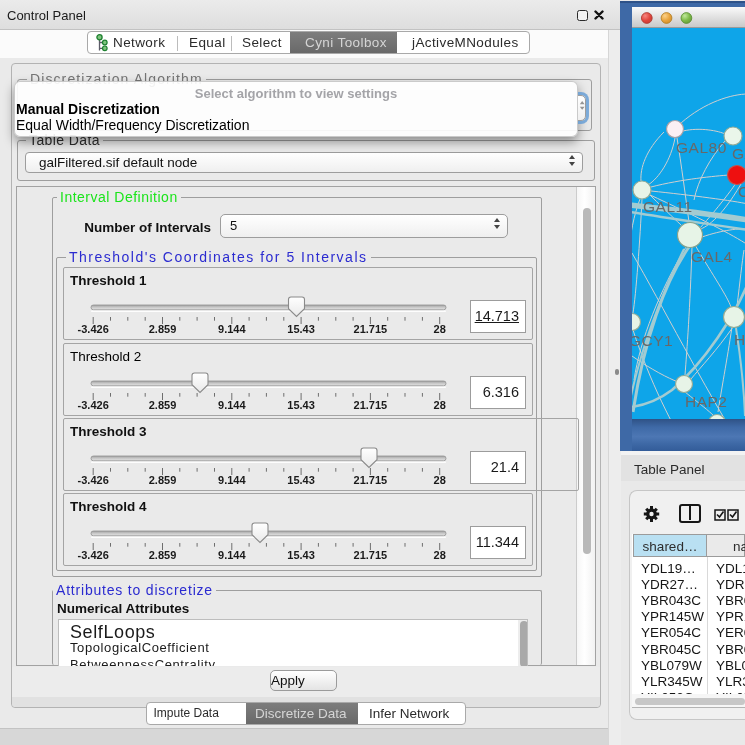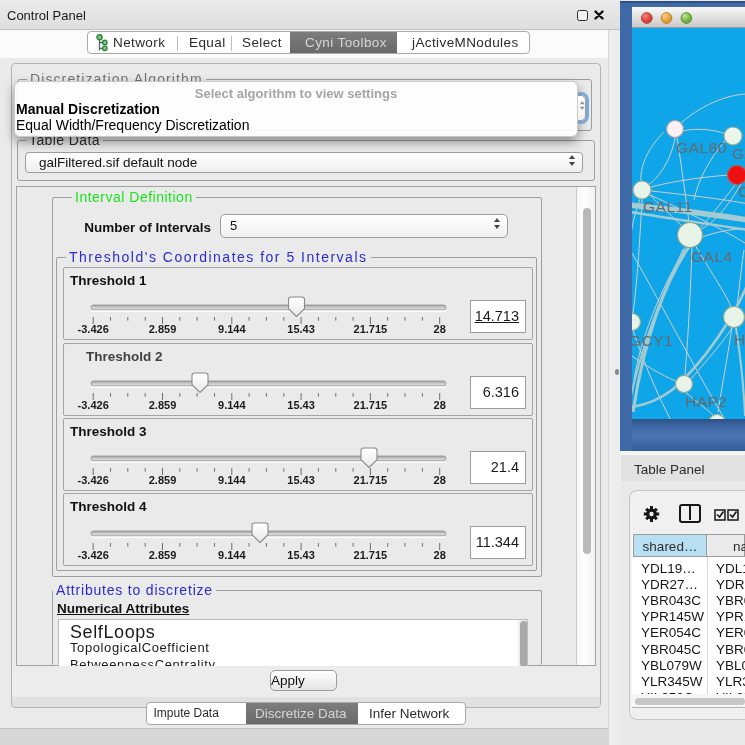--- a/index.html
+++ b/index.html
@@ -56,21 +56,21 @@
     <div class="arrows" style="left:1px;top:10px;transform:scale(0.8);opacity:0.55;">
       <div class="up"></div>
       <div class="dn"></div>
     </div>
   </div>
 <div class="abs" style="left:16px;top:186px;width:580px;height:480px;border:1px solid #a2a2a2;background:#eaeaea;overflow:hidden;">
     <div class="abs" style="left:559px;top:0;width:20px;height:480px;background:linear-gradient(90deg,#f6f6f6,#ffffff 40%,#f0f0f0);border-left:1px solid #cccccc;"></div>
     <div class="abs" style="left:566px;top:21px;width:8px;height:346px;background:#b9b9b9;border-radius:4px;"></div>
   </div>
 <div class="tb" style="left:52px;top:197px;width:490px;height:380px;border-radius:2px;"></div>
-<div class="tbt" style="left:72px;top:190px;color:#1be41b;letter-spacing:0.5px;">Interval Definition</div>
+<div class="tbt" style="left:57px;top:190px;color:#1be41b;letter-spacing:0.5px;">Interval Definition</div>
 <div class="abs" style="left:84px;top:220px;width:127px;text-align:right;font-size:13.5px;font-weight:bold;color:#111;">Number of Intervals</div>
 <div class="combo" style="left:220px;top:214px;width:288px;height:24px;line-height:22px;padding-left:9px;border-radius:5px;">5</div>
 <div class="arrows" style="left:494px;top:218px;">
     <div class="up"></div>
     <div class="dn"></div>
   </div>
 <div class="tb" style="left:56px;top:257px;width:481px;height:314px;border-radius:2px;"></div>
 <div class="tbt" style="left:66px;top:250px;color:#2b2bd0;letter-spacing:1.5px;">Threshold's Coordinates for 5 Intervals</div>
 <div class="abs" style="left:63px;top:267px;width:470px;height:73px;border:1px solid #a4a4a4;border-radius:2px;">
 <div class="abs" style="left:6px;top:5px;font-size:13.5px;font-weight:bold;color:#111;">Threshold 1</div>
@@ -115,21 +115,21 @@
       <text x="237.1" y="65" font-size="11" font-weight="bold" fill="#1a1a1a" text-anchor="middle" font-family="Liberation Sans">15.43</text>
       <text x="306.4" y="65" font-size="11" font-weight="bold" fill="#1a1a1a" text-anchor="middle" font-family="Liberation Sans">21.715</text>
       <text x="375.7" y="65" font-size="11" font-weight="bold" fill="#1a1a1a" text-anchor="middle" font-family="Liberation Sans">28</text>
       <g transform="translate(232.5,39.5)">
         <path d="M -5.5 -10.5 L 5.5 -10.5 Q 8 -10.5 8 -8 L 8 1.2 L 0 9 L -8 1.2 L -8 -8 Q -8 -10.5 -5.5 -10.5 Z" fill="url(#g2)" stroke="#8a8a8a" stroke-width="1.1"></path>
       </g>
     </svg>
 <div class="vbox" style="top:32px;text-decoration:underline;">14.713</div>
 </div>
 <div class="abs" style="left:63px;top:343px;width:470px;height:73px;border:1px solid #a4a4a4;border-radius:2px;">
-<div class="abs" style="left:6px;top:5px;font-size:13.5px;font-weight:bold;color:#404040;margin-left:16px;">Threshold 2</div>
+<div class="abs" style="left:6px;top:5px;font-size:13.5px;font-weight:normal;color:#000000;">Threshold 2</div>
 <svg width="469" height="72" viewBox="0 0 469 72" style="position:absolute;left:0;top:0;">
       <defs>
         <linearGradient id="g1" x1="0" y1="0" x2="0" y2="1">
           <stop offset="0" stop-color="#a2a2a2"></stop>
           <stop offset="0.55" stop-color="#cccccc"></stop>
           <stop offset="1" stop-color="#e3e3e3"></stop>
         </linearGradient>
         <linearGradient id="g2" x1="0" y1="0" x2="0" y2="1">
           <stop offset="0" stop-color="#ffffff"></stop>
           <stop offset="1" stop-color="#e9e9e9"></stop>
@@ -163,21 +163,21 @@
       <text x="167.8" y="65" font-size="11" font-weight="bold" fill="#1a1a1a" text-anchor="middle" font-family="Liberation Sans">9.144</text>
       <text x="237.1" y="65" font-size="11" font-weight="bold" fill="#1a1a1a" text-anchor="middle" font-family="Liberation Sans">15.43</text>
       <text x="306.4" y="65" font-size="11" font-weight="bold" fill="#1a1a1a" text-anchor="middle" font-family="Liberation Sans">21.715</text>
       <text x="375.7" y="65" font-size="11" font-weight="bold" fill="#1a1a1a" text-anchor="middle" font-family="Liberation Sans">28</text>
       <g transform="translate(136.0,39.5)">
         <path d="M -5.5 -10.5 L 5.5 -10.5 Q 8 -10.5 8 -8 L 8 1.2 L 0 9 L -8 1.2 L -8 -8 Q -8 -10.5 -5.5 -10.5 Z" fill="url(#g2)" stroke="#8a8a8a" stroke-width="1.1"></path>
       </g>
     </svg>
 <div class="vbox" style="top:32px;">6.316</div>
 </div>
-<div class="abs" style="left:63px;top:418px;width:470px;height:73px;border:1px solid #a4a4a4;border-radius:2px;">
+<div class="abs" style="left:63px;top:418px;width:516px;height:73px;border:1px solid #a4a4a4;border-radius:2px;">
 <div class="abs" style="left:6px;top:5px;font-size:13.5px;font-weight:bold;color:#111;">Threshold 3</div>
 <svg width="469" height="72" viewBox="0 0 469 72" style="position:absolute;left:0;top:0;">
       <defs>
         <linearGradient id="g1" x1="0" y1="0" x2="0" y2="1">
           <stop offset="0" stop-color="#a2a2a2"></stop>
           <stop offset="0.55" stop-color="#cccccc"></stop>
           <stop offset="1" stop-color="#e3e3e3"></stop>
         </linearGradient>
         <linearGradient id="g2" x1="0" y1="0" x2="0" y2="1">
           <stop offset="0" stop-color="#ffffff"></stop>
@@ -263,21 +263,21 @@
       <text x="306.4" y="65" font-size="11" font-weight="bold" fill="#1a1a1a" text-anchor="middle" font-family="Liberation Sans">21.715</text>
       <text x="375.7" y="65" font-size="11" font-weight="bold" fill="#1a1a1a" text-anchor="middle" font-family="Liberation Sans">28</text>
       <g transform="translate(196.0,39.5)">
         <path d="M -5.5 -10.5 L 5.5 -10.5 Q 8 -10.5 8 -8 L 8 1.2 L 0 9 L -8 1.2 L -8 -8 Q -8 -10.5 -5.5 -10.5 Z" fill="url(#g2)" stroke="#8a8a8a" stroke-width="1.1"></path>
       </g>
     </svg>
 <div class="vbox" style="top:32px;">11.344</div>
 </div>
 <div class="tb" style="left:52px;top:590px;width:490px;height:75px;border-bottom:none;border-radius:2px;"></div>
 <div class="tbt" style="left:53px;top:583px;color:#2b2bd0;letter-spacing:0.8px;">Attributes to discretize</div>
-<div class="abs" style="left:57px;top:601px;font-size:13.5px;font-weight:bold;color:#111;text-decoration:underline;">Numerical Attributes</div>
+<div class="abs" style="left:57px;top:601px;font-size:13.5px;font-weight:bold;color:#111;">Numerical Attributes</div>
 <div class="abs" style="left:58px;top:619px;width:470px;height:47px;background:#fff;border:1px solid #bdbdbd;border-bottom:none;overflow:hidden;">
     <div class="abs" style="left:11px;top:2px;font-size:18px;color:#1a1a1a;letter-spacing:0.6px;">SelfLoops</div>
     <div class="abs" style="left:11px;top:19.5px;font-size:13px;color:#1a1a1a;letter-spacing:0.6px;">TopologicalCoefficient</div>
     <div class="abs" style="left:11px;top:37px;font-size:13px;color:#1a1a1a;letter-spacing:0.6px;">BetweennessCentrality</div>
     <div class="abs" style="left:459px;top:0px;width:11px;height:47px;background:#ededed;"></div>
     <div class="abs" style="left:460.5px;top:0.5px;width:8px;height:46px;background:#a9a9a9;border-radius:4px;"></div>
   </div>
 <div class="abs" style="left:12px;top:667px;width:588px;height:30px;background:#ececec;"></div>
 <div class="abs" style="left:270px;top:670px;width:67px;height:21px;background:linear-gradient(#ffffff,#e4e4e4);border:1px solid #9b9b9b;border-radius:5px;font-size:13.5px;color:#111;line-height:19px;">Apply</div>
 <div class="abs" style="left:145.5px;top:701.5px;width:320.5px;height:23.5px;background:#fff;border:1px solid #a9a9a9;border-radius:4px;overflow:hidden;">

